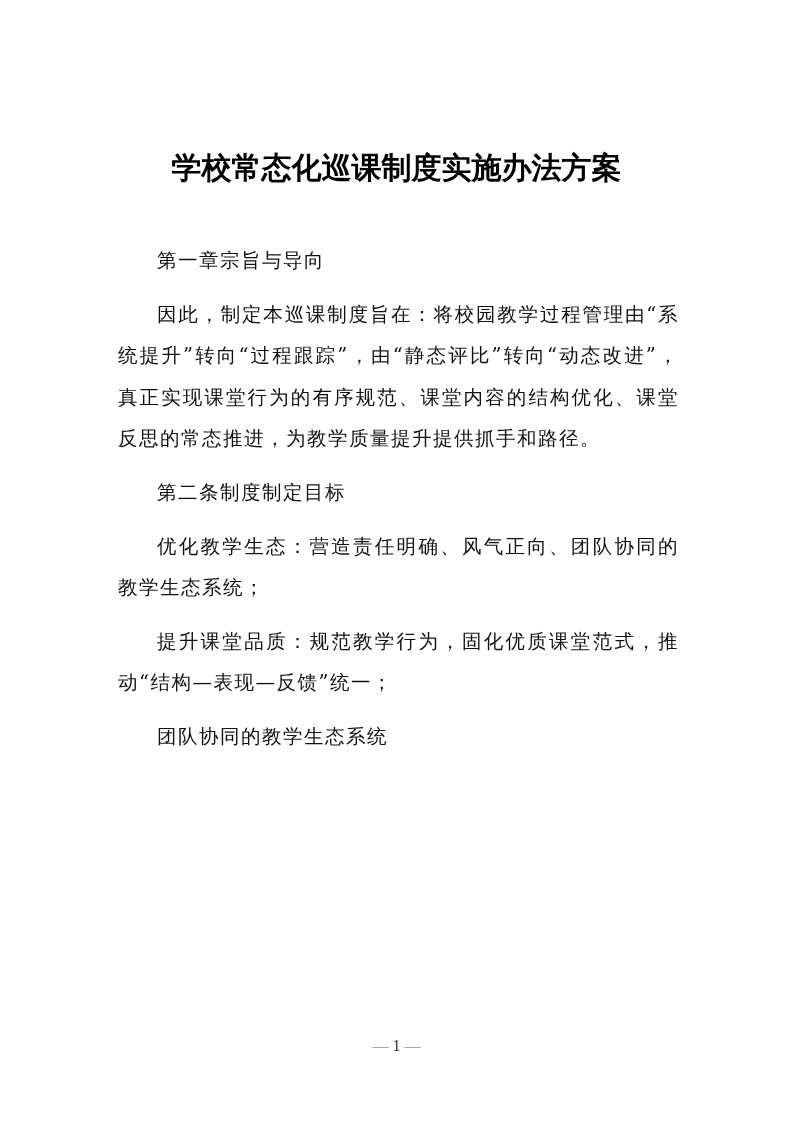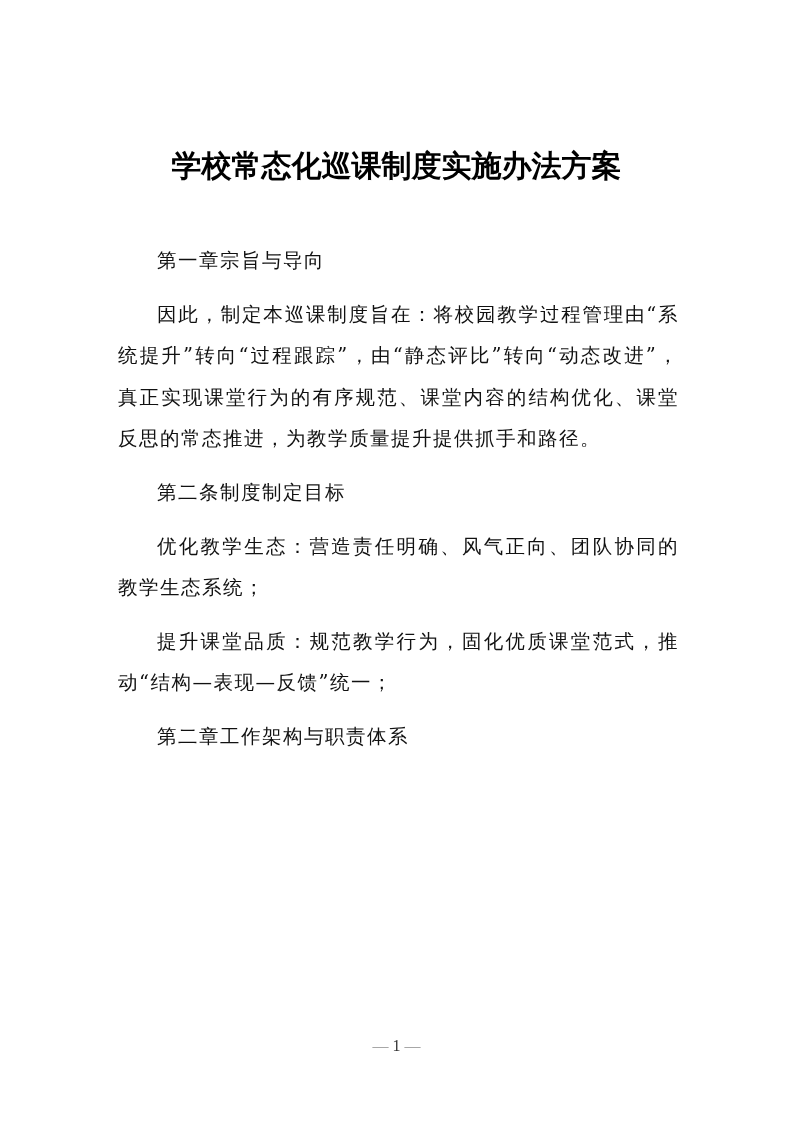--- a/index.html
+++ b/index.html
@@ -1,20 +1,20 @@
 <!DOCTYPE html>
 <html><head>
   <meta charset="utf-8">
   <style>
     html, body { margin: 0; padding: 0; background: #ffffff; }
     body { width: 793px; height: 1122px; position: relative; overflow: hidden; }
     .page { position: absolute; left: 0; top: 0; width: 793px; height: 1122px; background: #fff; }
     .title {
       position: absolute; left: 0; top: 148px; width: 793px; text-align: center;
-      font-family: Liberation Mono, monospace; font-weight: bold; font-size: 30px;
+      font-family: Liberation Serif, serif; font-weight: bold; font-size: 30px;
       color: #000; letter-spacing: 0px; line-height: 40px;
     }
     .body {
       position: absolute; left: 106px; top: 228px; width: 585px;
       font-family: "DejaVu Serif", serif; font-size: 19.5px; color: #111;
       line-height: 41.6px; text-align: justify; letter-spacing: 1.5px;
     }
     .body p { margin: 12px; text-indent: 2em; }
     .footer {
       position: absolute; left: 0; top: 1037px; width: 793px; text-align: center;
@@ -26,20 +26,20 @@
 <body>
 
 <div class="page">
   <div class="title">学校常态化巡课制度实施办法方案</div>
   <div class="body">
     <p>第一章宗旨与导向</p>
     <p>因此，制定本巡课制度旨在：将校园教学过程管理由“系统提升”转向“过程跟踪”，由“静态评比”转向“动态改进”，真正实现课堂行为的有序规范、课堂内容的结构优化、课堂反思的常态推进，为教学质量提升提供抓手和路径。</p>
     <p>第二条制度制定目标</p>
     <p>优化教学生态：营造责任明确、风气正向、团队协同的教学生态系统；</p>
     <p>提升课堂品质：规范教学行为，固化优质课堂范式，推动“结构—表现—反馈”统一；</p>
-    <p>第二章工作架构与职责体系</p>
+    <p>团队协同的教学生态系统</p>
   </div>
   <div class="footer">
     <span class="dash">—</span>
     <span>1</span>
     <span class="dash">—</span>
   </div>
 </div>
 
 </body></html>

